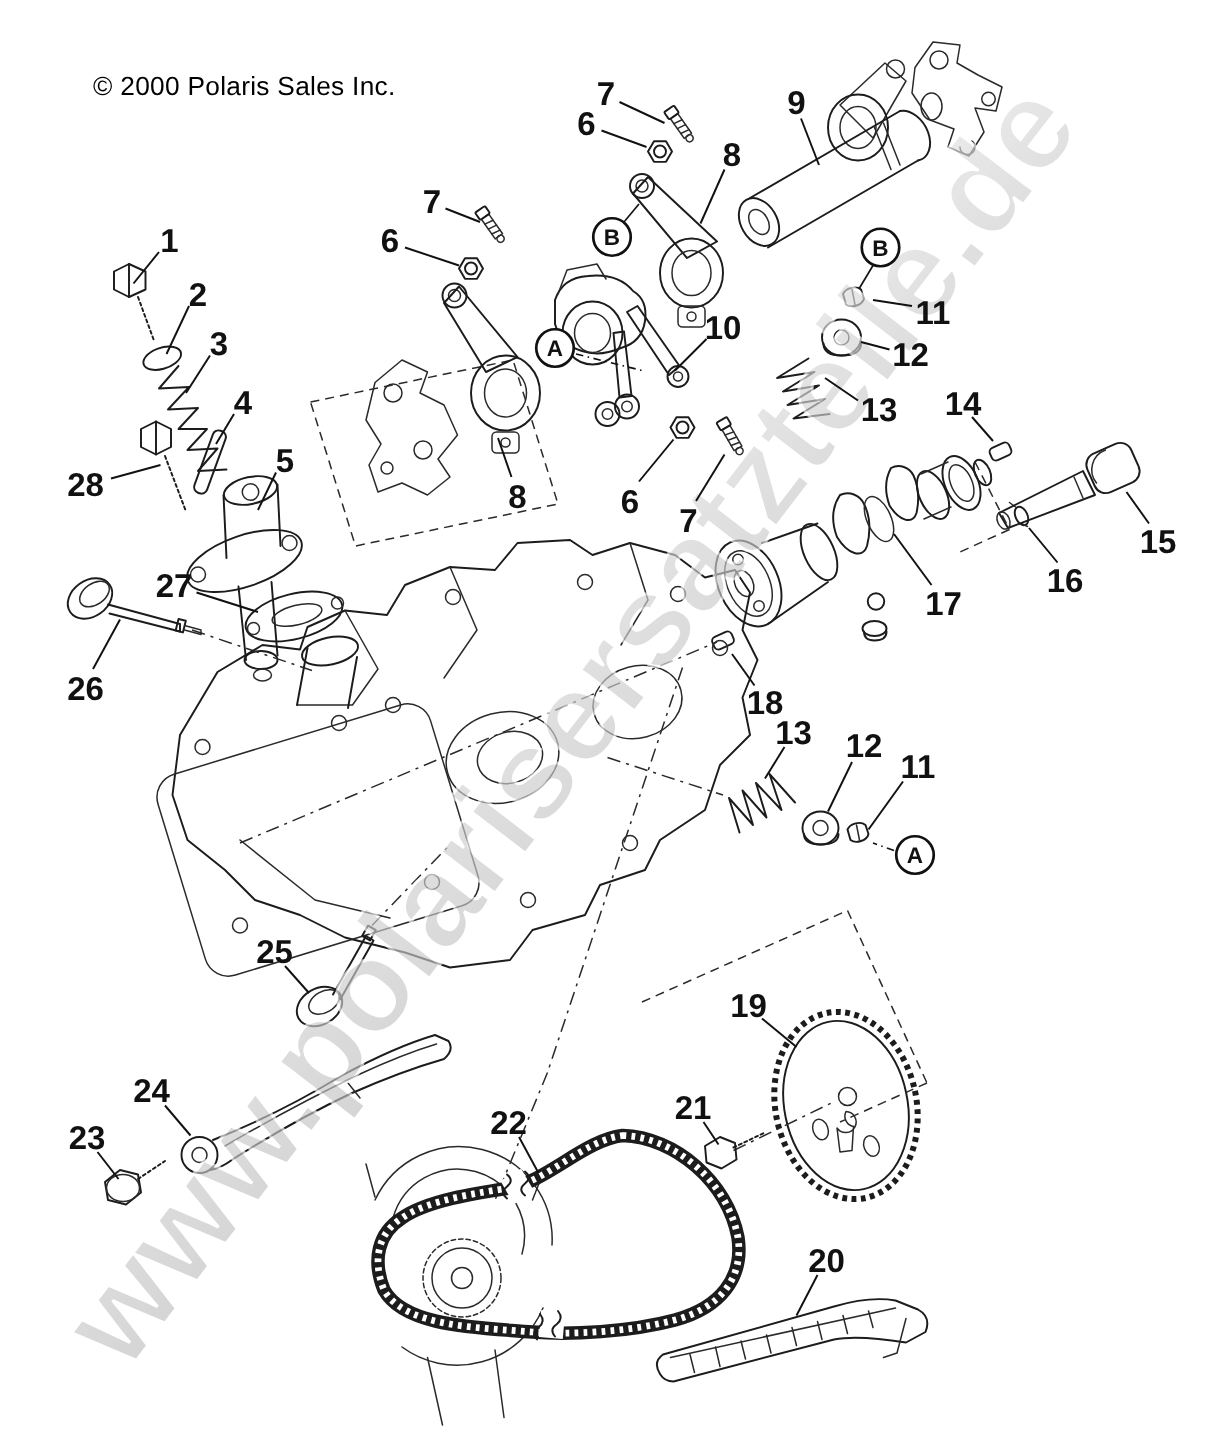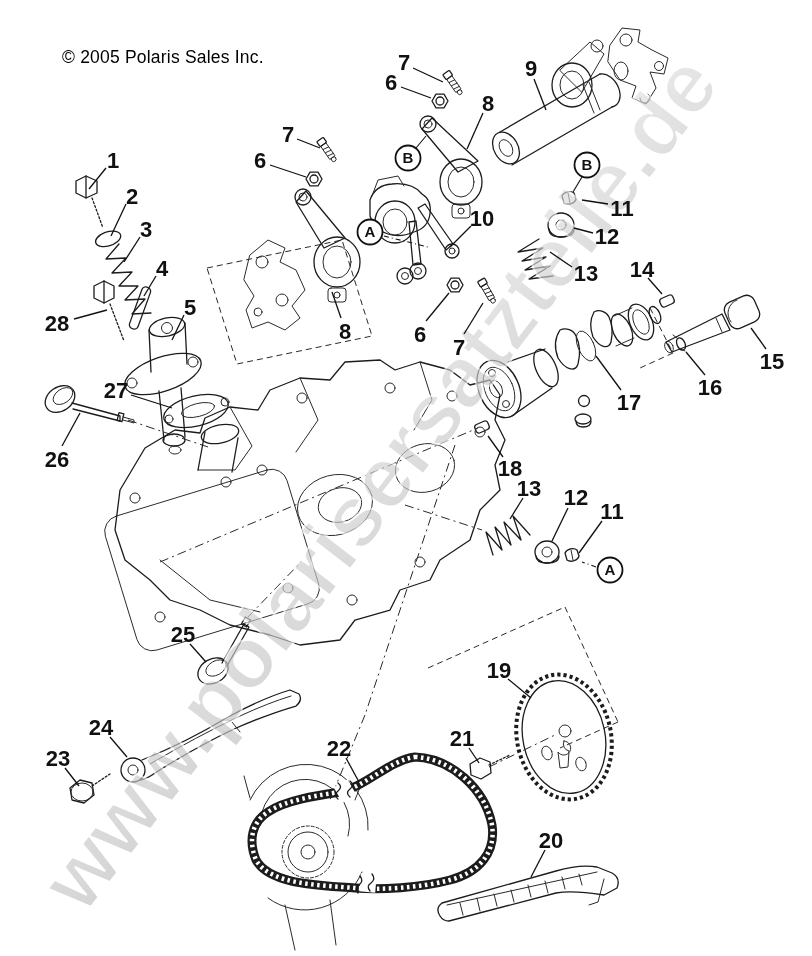--- a/index.html
+++ b/index.html
@@ -403,14 +403,14 @@
         <text x="370" y="232" text-anchor="middle" dy="0.36em" class="ref-letter">A</text>
         <line x1="582" y1="177" x2="573" y2="192" stroke="#111" stroke-width="1.1"></line>
         <circle cx="587" cy="165" r="12.5" fill="#fff" stroke="#111" stroke-width="1.8"></circle>
         <text x="587" y="165" text-anchor="middle" dy="0.36em" class="ref-letter">B</text>
         <line x1="596" y1="567" x2="582" y2="562" stroke="#111" stroke-width="1.1" stroke-dasharray="5 3 1 3"></line>
         <circle cx="610" cy="570" r="12.5" fill="#fff" stroke="#111" stroke-width="1.8"></circle>
         <text x="610" y="570" text-anchor="middle" dy="0.36em" class="ref-letter">A</text>
       </g>
   </svg>
 
-  <div class="copyright">© 2005 Polaris Sales Inc.</div>
+  <div class="copyright">© 2000 Polaris Sales Inc.</div>
 </div>
 
 </body></html>

